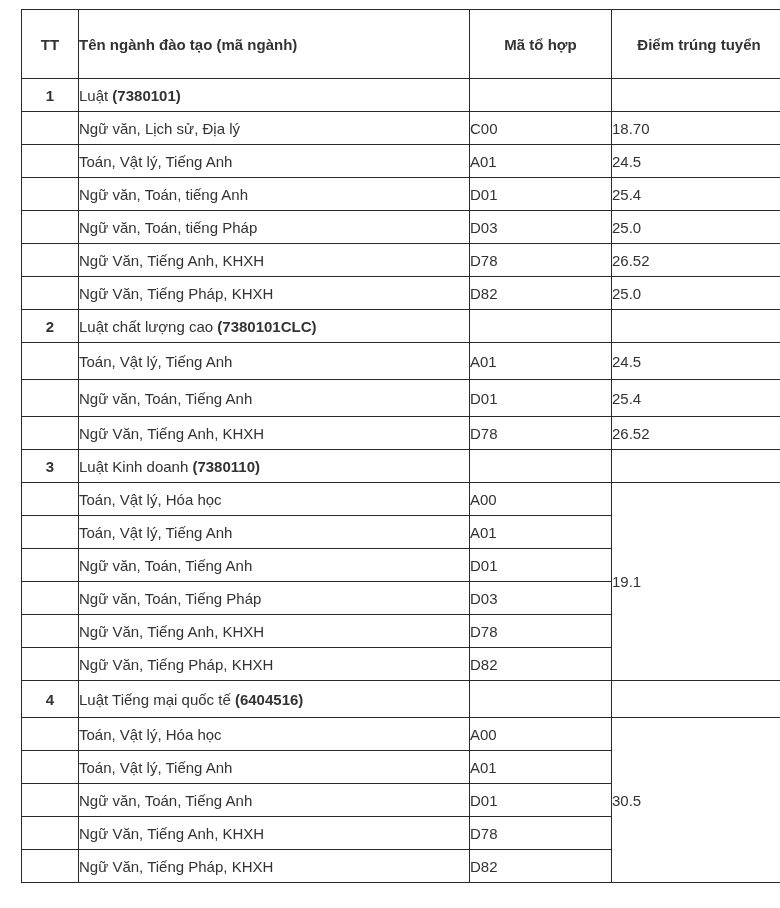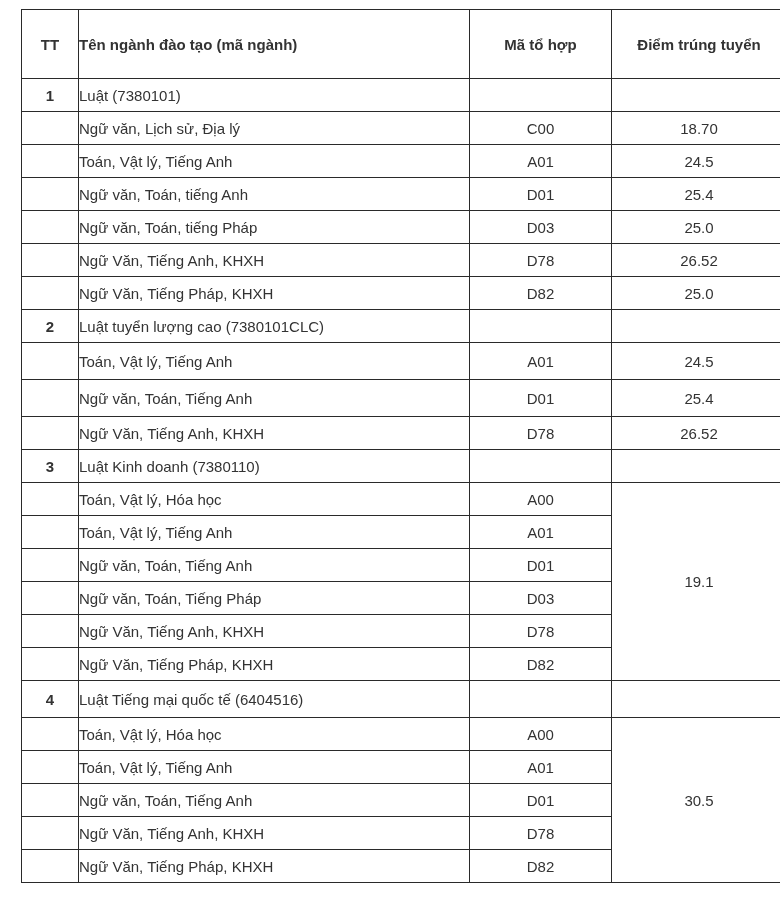--- a/index.html
+++ b/index.html
@@ -45,24 +45,23 @@
 
     td.tt {
       text-align: center;
       font-weight: bold;
     }
     td.name {
       text-align: left;
       padding-left: 9px;
     }
     td.code, td.score {
-      text-align: center;
     }
     .major-name { font-weight: normal; }
-    .major-code { font-weight: normal; }
+    .major-code { font-weight: bold; }
 
     tr.row-h34 td { height: 32px; }
     tr.row-h36 td { height: 36px; }
     tr.row-h33 td { height: 32px; }
   </style>
 </head>
 <body>
 
 <table class="scores">
   <colgroup>
@@ -119,21 +118,21 @@
     </tr>
     <tr class="row-h34">
       <td></td>
       <td class="name">Ngữ Văn, Tiếng Pháp, KHXH</td>
       <td class="code">D82</td>
       <td class="score">25.0</td>
     </tr>
 
     <tr class="row-h33">
       <td class="tt">2</td>
-      <td class="name"><span class="major-name">Luật tuyển lượng cao</span><span class="major-code"> (7380101CLC)</span></td>
+      <td class="name"><span class="major-name">Luật chất lượng cao</span><span class="major-code"> (7380101CLC)</span></td>
       <td class="code"></td>
       <td class="score"></td>
     </tr>
     <tr class="row-h36">
       <td></td>
       <td class="name">Toán, Vật lý, Tiếng Anh</td>
       <td class="code">A01</td>
       <td class="score">24.5</td>
     </tr>
     <tr class="row-h36">

